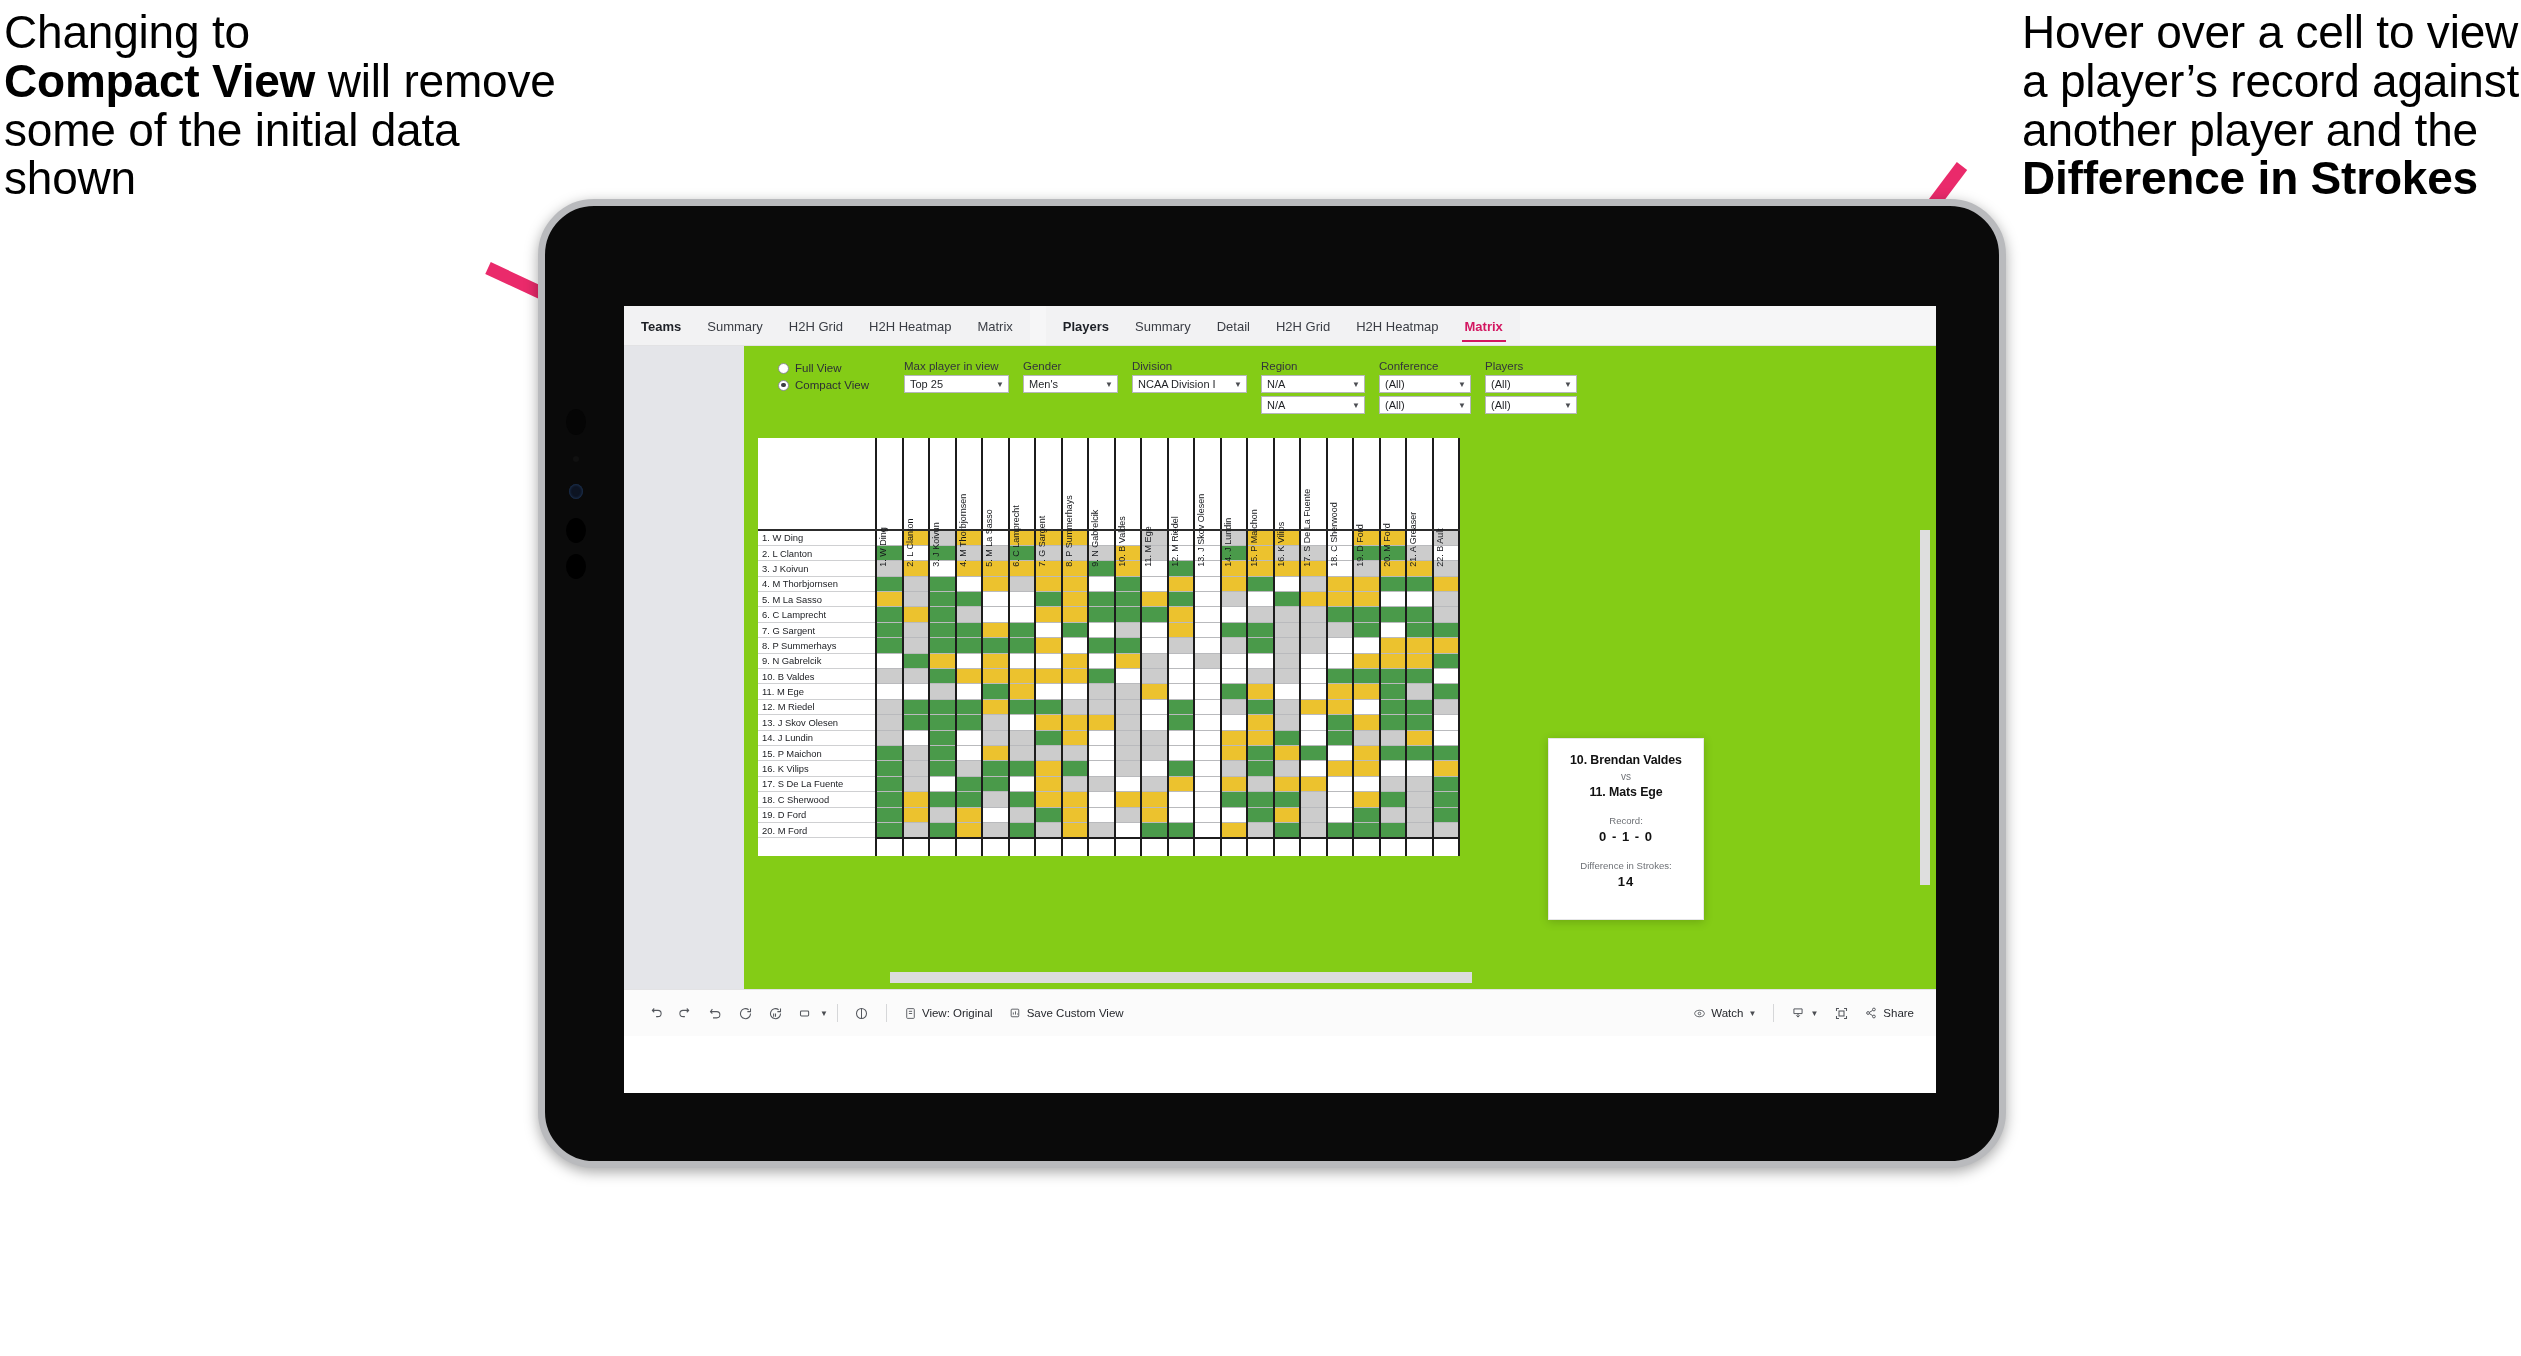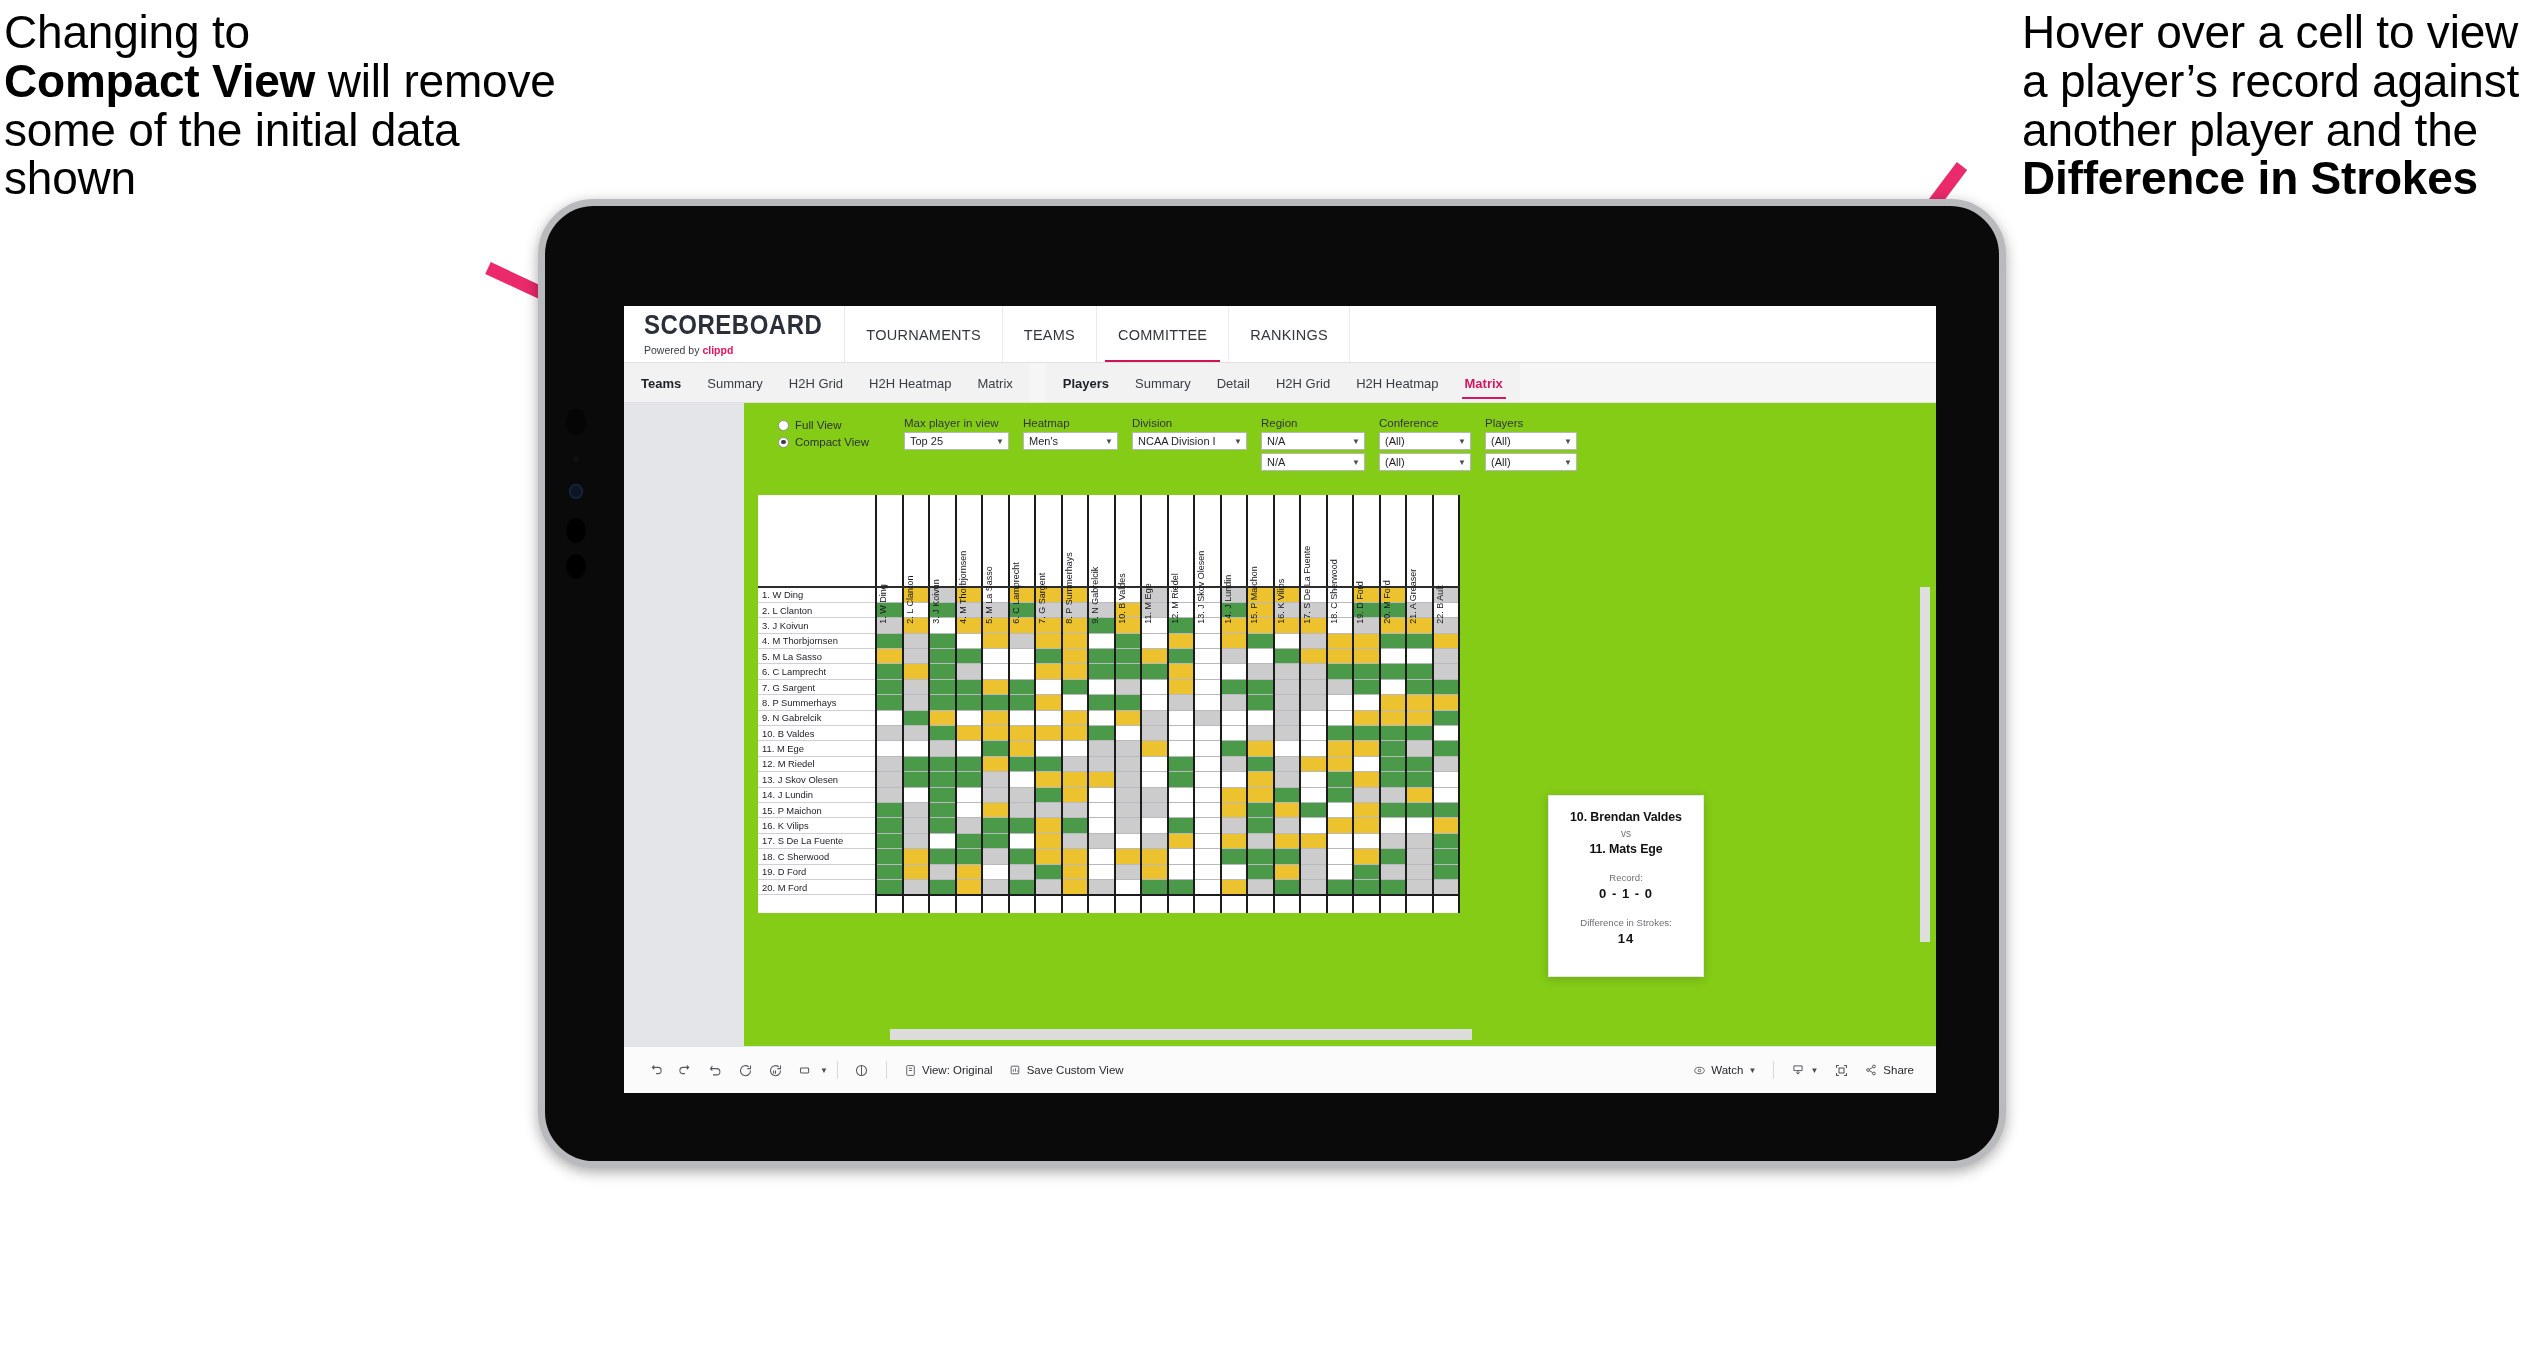--- a/index.html
+++ b/index.html
@@ -241,40 +241,20 @@
 
 <div id="tablet">
   <div class="cam-dot" id="cam1"></div>
   <div class="cam-dot" id="cam2"></div>
   <div class="cam-dot" id="cam3"></div>
   <div class="cam-dot" id="cam4"></div>
   <div class="cam-dot" id="cam5"></div>
 
   <div id="app">
 
-    <div id="topnav">
-      <div class="brand">
-        <div class="brand-main">SCOREBOARD</div>
-        <div class="brand-sub"><span>Powered by </span><span class="accent">clippd</span></div>
-      </div>
-      <div class="topnav-items">
-        <div class="topnav-item">
-            <span>TOURNAMENTS</span>
-          </div>
-        <div class="topnav-item">
-            <span>TEAMS</span>
-          </div>
-        <div class="topnav-item active">
-            <span>COMMITTEE</span>
-          </div>
-        <div class="topnav-item">
-            <span>RANKINGS</span>
-          </div>
-      </div>
-    </div>
 
     <div id="subnav">
       <div class="subgroup">
         <div class="sub-item head">
             <span>Teams</span>
           </div>
         <div class="sub-item">
             <span>Summary</span>
           </div>
         <div class="sub-item">
@@ -327,21 +307,21 @@
 
           <div class="fgroup">
             <div class="flabel">Max player in view</div>
             <div class="fsel w-maxp">
               <span>Top 25</span>
               <span class="caret">▼</span>
             </div>
           </div>
 
           <div class="fgroup">
-            <div class="flabel">Heatmap</div>
+            <div class="flabel">Gender</div>
             <div class="fsel w-gen">
               <span>Men's</span>
               <span class="caret">▼</span>
             </div>
           </div>
 
           <div class="fgroup">
             <div class="flabel">Division</div>
             <div class="fsel w-div">
               <span>NCAA Division I</span>

